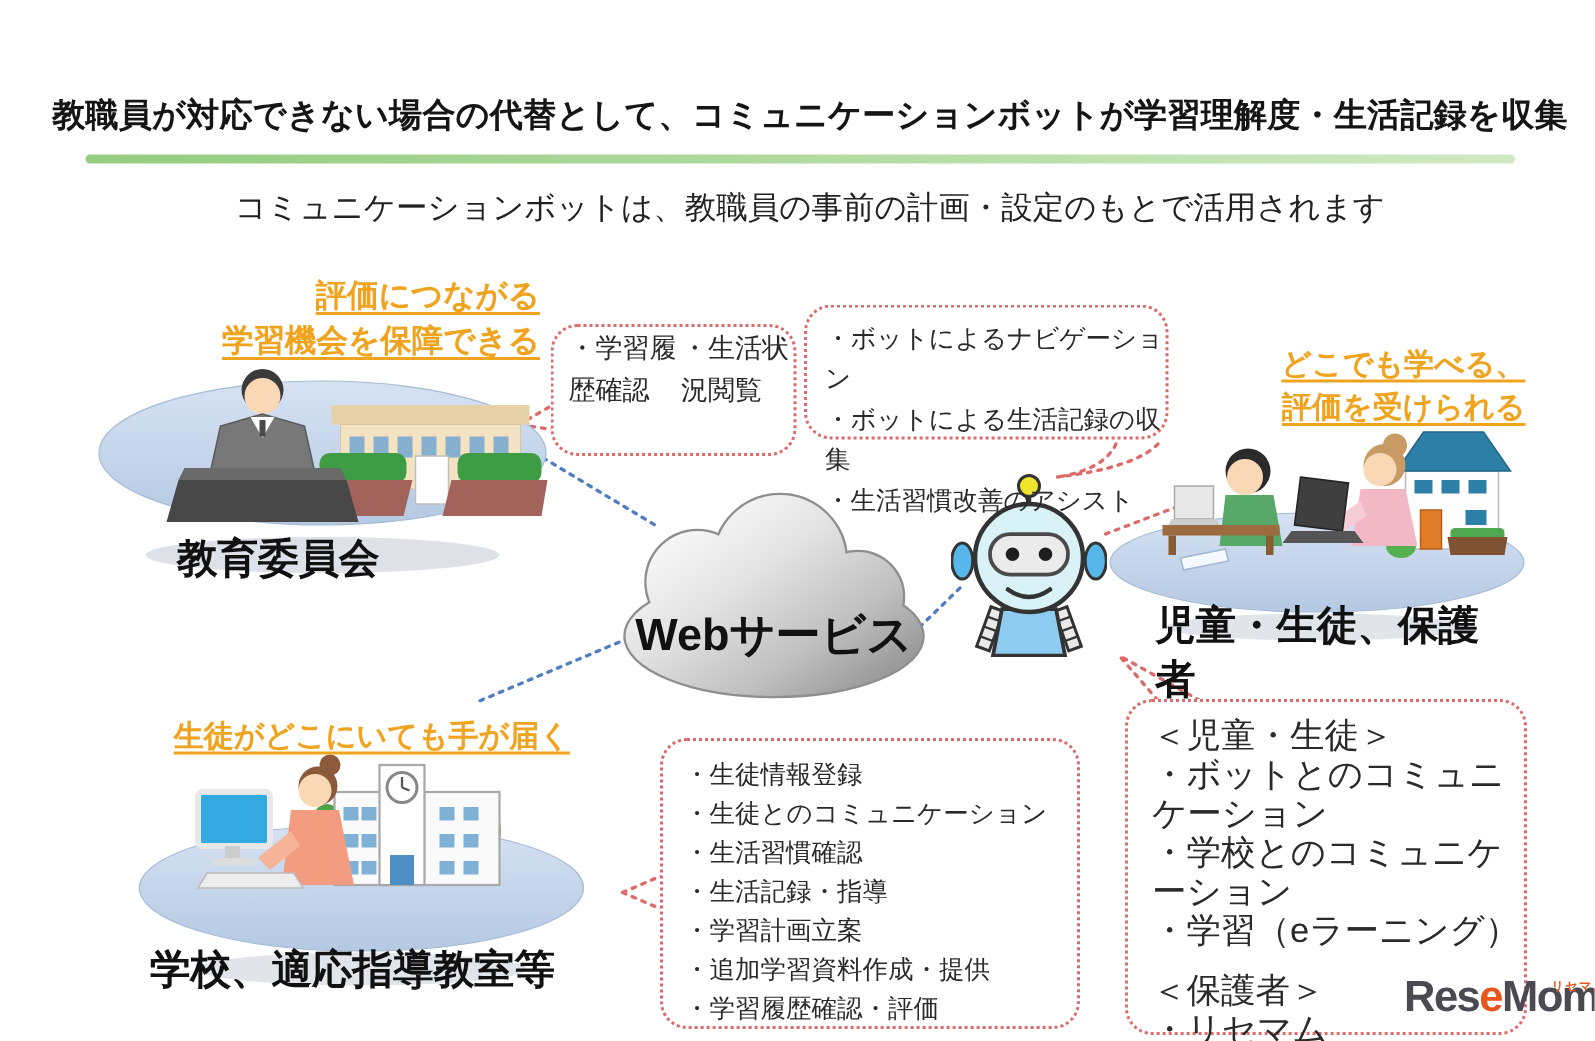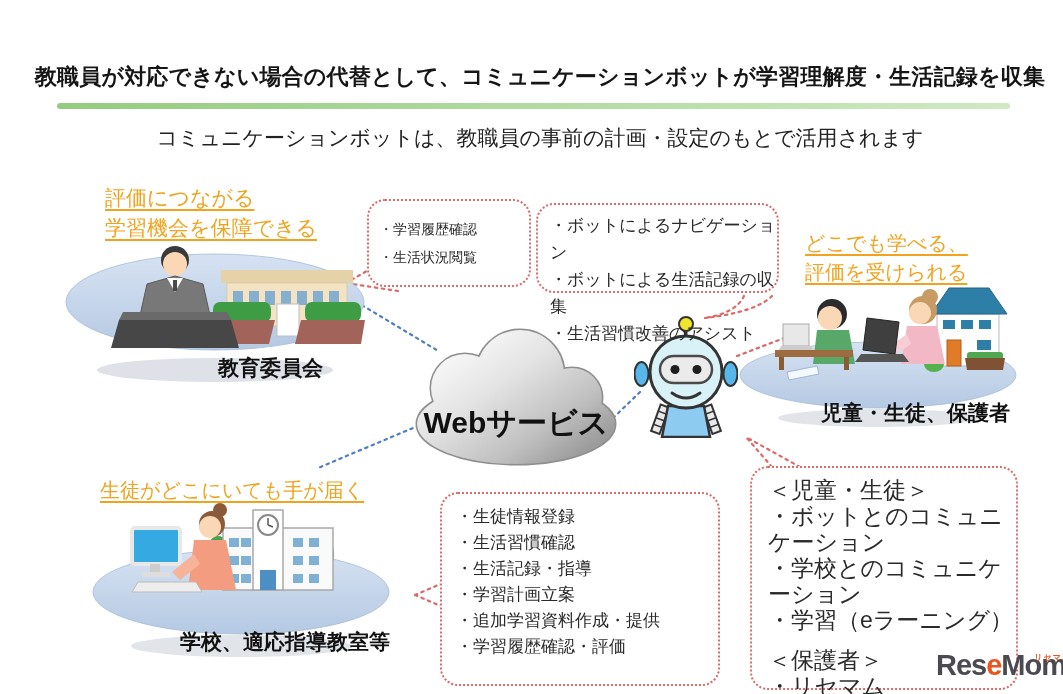--- a/index.html
+++ b/index.html
@@ -5,33 +5,33 @@
   html,body{margin:0;padding:0;background:#fff;}
   .stage{
     position:relative;width:1063px;height:694px;background:#ffffff;overflow:hidden;
     font-family:"Liberation Sans","DejaVu Sans",sans-serif;color:#1c1c1c;padding-left:17px;
   }
   .abs{position:absolute;}
   .title{left:0;right:0;top:62px;text-align:center;font-size:22px;font-weight:bold;color:#151515;letter-spacing:0.2px;z-index:3;}
   .green-bar{left:57px;top:103px;width:953px;height:6px;border-radius:3px;
     background:linear-gradient(to right,var(--green_bar,#94CC7F),#cfe9c2);z-index:3;}
   .subtitle{left:0;right:0;top:124px;text-align:center;font-size:21px;font-weight:normal;color:#222;z-index:3;}
-  .orange-heading{font-weight:normal;color:var(--accent_orange,#F0A31E);text-align:left;z-index:3;}
+  .orange-heading{font-weight:bold;color:var(--accent_orange,#F0A31E);text-align:right;z-index:3;}
   .orange-heading div, .orange-heading span{text-decoration:underline;text-decoration-thickness:2px;text-underline-offset:4px;}
   #edu-heading{left:105px;top:183px;width:255px;font-size:21px;line-height:30px;}
   #anywhere-heading{left:805px;top:229px;width:212px;font-size:20px;line-height:29px;}
   #reach-heading{left:100px;top:477px;width:280px;font-size:20px;}
   .dotted-box{border:2px dotted var(--dotted_red,#DC6A6A);border-radius:18px;background:#fff;z-index:4;color:#2a2a2a;}
-  .bubble-left{left:367px;top:199px;width:150px;height:84px;display:flex;flex-direction:column;justify-content:center;
-    padding-left:10px;font-size:14px;line-height:28px;font-weight:500;}
+  .bubble-left{left:367px;top:216px;width:150px;height:84px;display:flex;flex-direction:row;justify-content:center;
+    padding-left:10px;font-size:18px;line-height:28px;font-weight:500;}
   .box-top-center{left:536px;top:203px;width:243px;height:90px;font-size:17px;line-height:27px;padding:7px 0 0 12px;box-sizing:border-box;}
   .box-bottom-center{left:440px;top:492px;width:280px;height:194px;font-size:17px;line-height:26px;padding:10px 0 0 14px;box-sizing:border-box;}
   .box-bottom-right{left:750px;top:466px;width:268px;height:224px;font-size:23px;line-height:26px;padding:9px 0 0 16px;box-sizing:border-box;}
   .gap-line{height:14px;}
-  .entity-label{font-size:21px;font-weight:bold;color:#111;text-align:right;z-index:3;}
+  .entity-label{font-size:27px;font-weight:bold;color:#111;text-align:left;z-index:3;}
   #label-edu{left:118px;top:354px;width:205px;}
   #label-students{left:770px;top:399px;width:240px;}
   #label-school{left:100px;top:628px;width:290px;}
   .illus{z-index:2;}
   .connectors{left:0;top:0;width:1063px;height:694px;z-index:1;pointer-events:none;}
   .connectors path{fill:none;stroke-width:2.2;stroke-linecap:round;stroke-dasharray:2.5 4.5;}
   .c-blue{stroke:var(--dotted_blue,#4F7EC0);}
   .c-red{stroke:var(--dotted_red,#DC6A6A);}
   .logo{left:936px;top:650px;z-index:5;font-weight:800;font-size:29px;letter-spacing:-1px;line-height:30px;}
   .lg-dark{color:var(--logo_gray,#4A4A50);}
@@ -75,20 +75,21 @@
     <div>・学習履歴確認</div>
     <div>・生活状況閲覧</div>
   </div>
   <div class="abs dotted-box box-top-center">
     <div>・ボットによるナビゲーション</div>
     <div>・ボットによる生活記録の収集</div>
     <div>・生活習慣改善のアシスト</div>
   </div>
   <div class="abs dotted-box box-bottom-center">
     <div>・生徒情報登録</div>
+    <div>・生徒とのコミュニケーション</div>
     <div>・生活習慣確認</div>
     <div>・生活記録・指導</div>
     <div>・学習計画立案</div>
     <div>・追加学習資料作成・提供</div>
     <div>・学習履歴確認・評価</div>
   </div>
   <div class="abs dotted-box box-bottom-right">
     <div>＜児童・生徒＞</div>
     <div>・ボットとのコミュニケーション</div>
     <div>・学校とのコミュニケーション</div>

